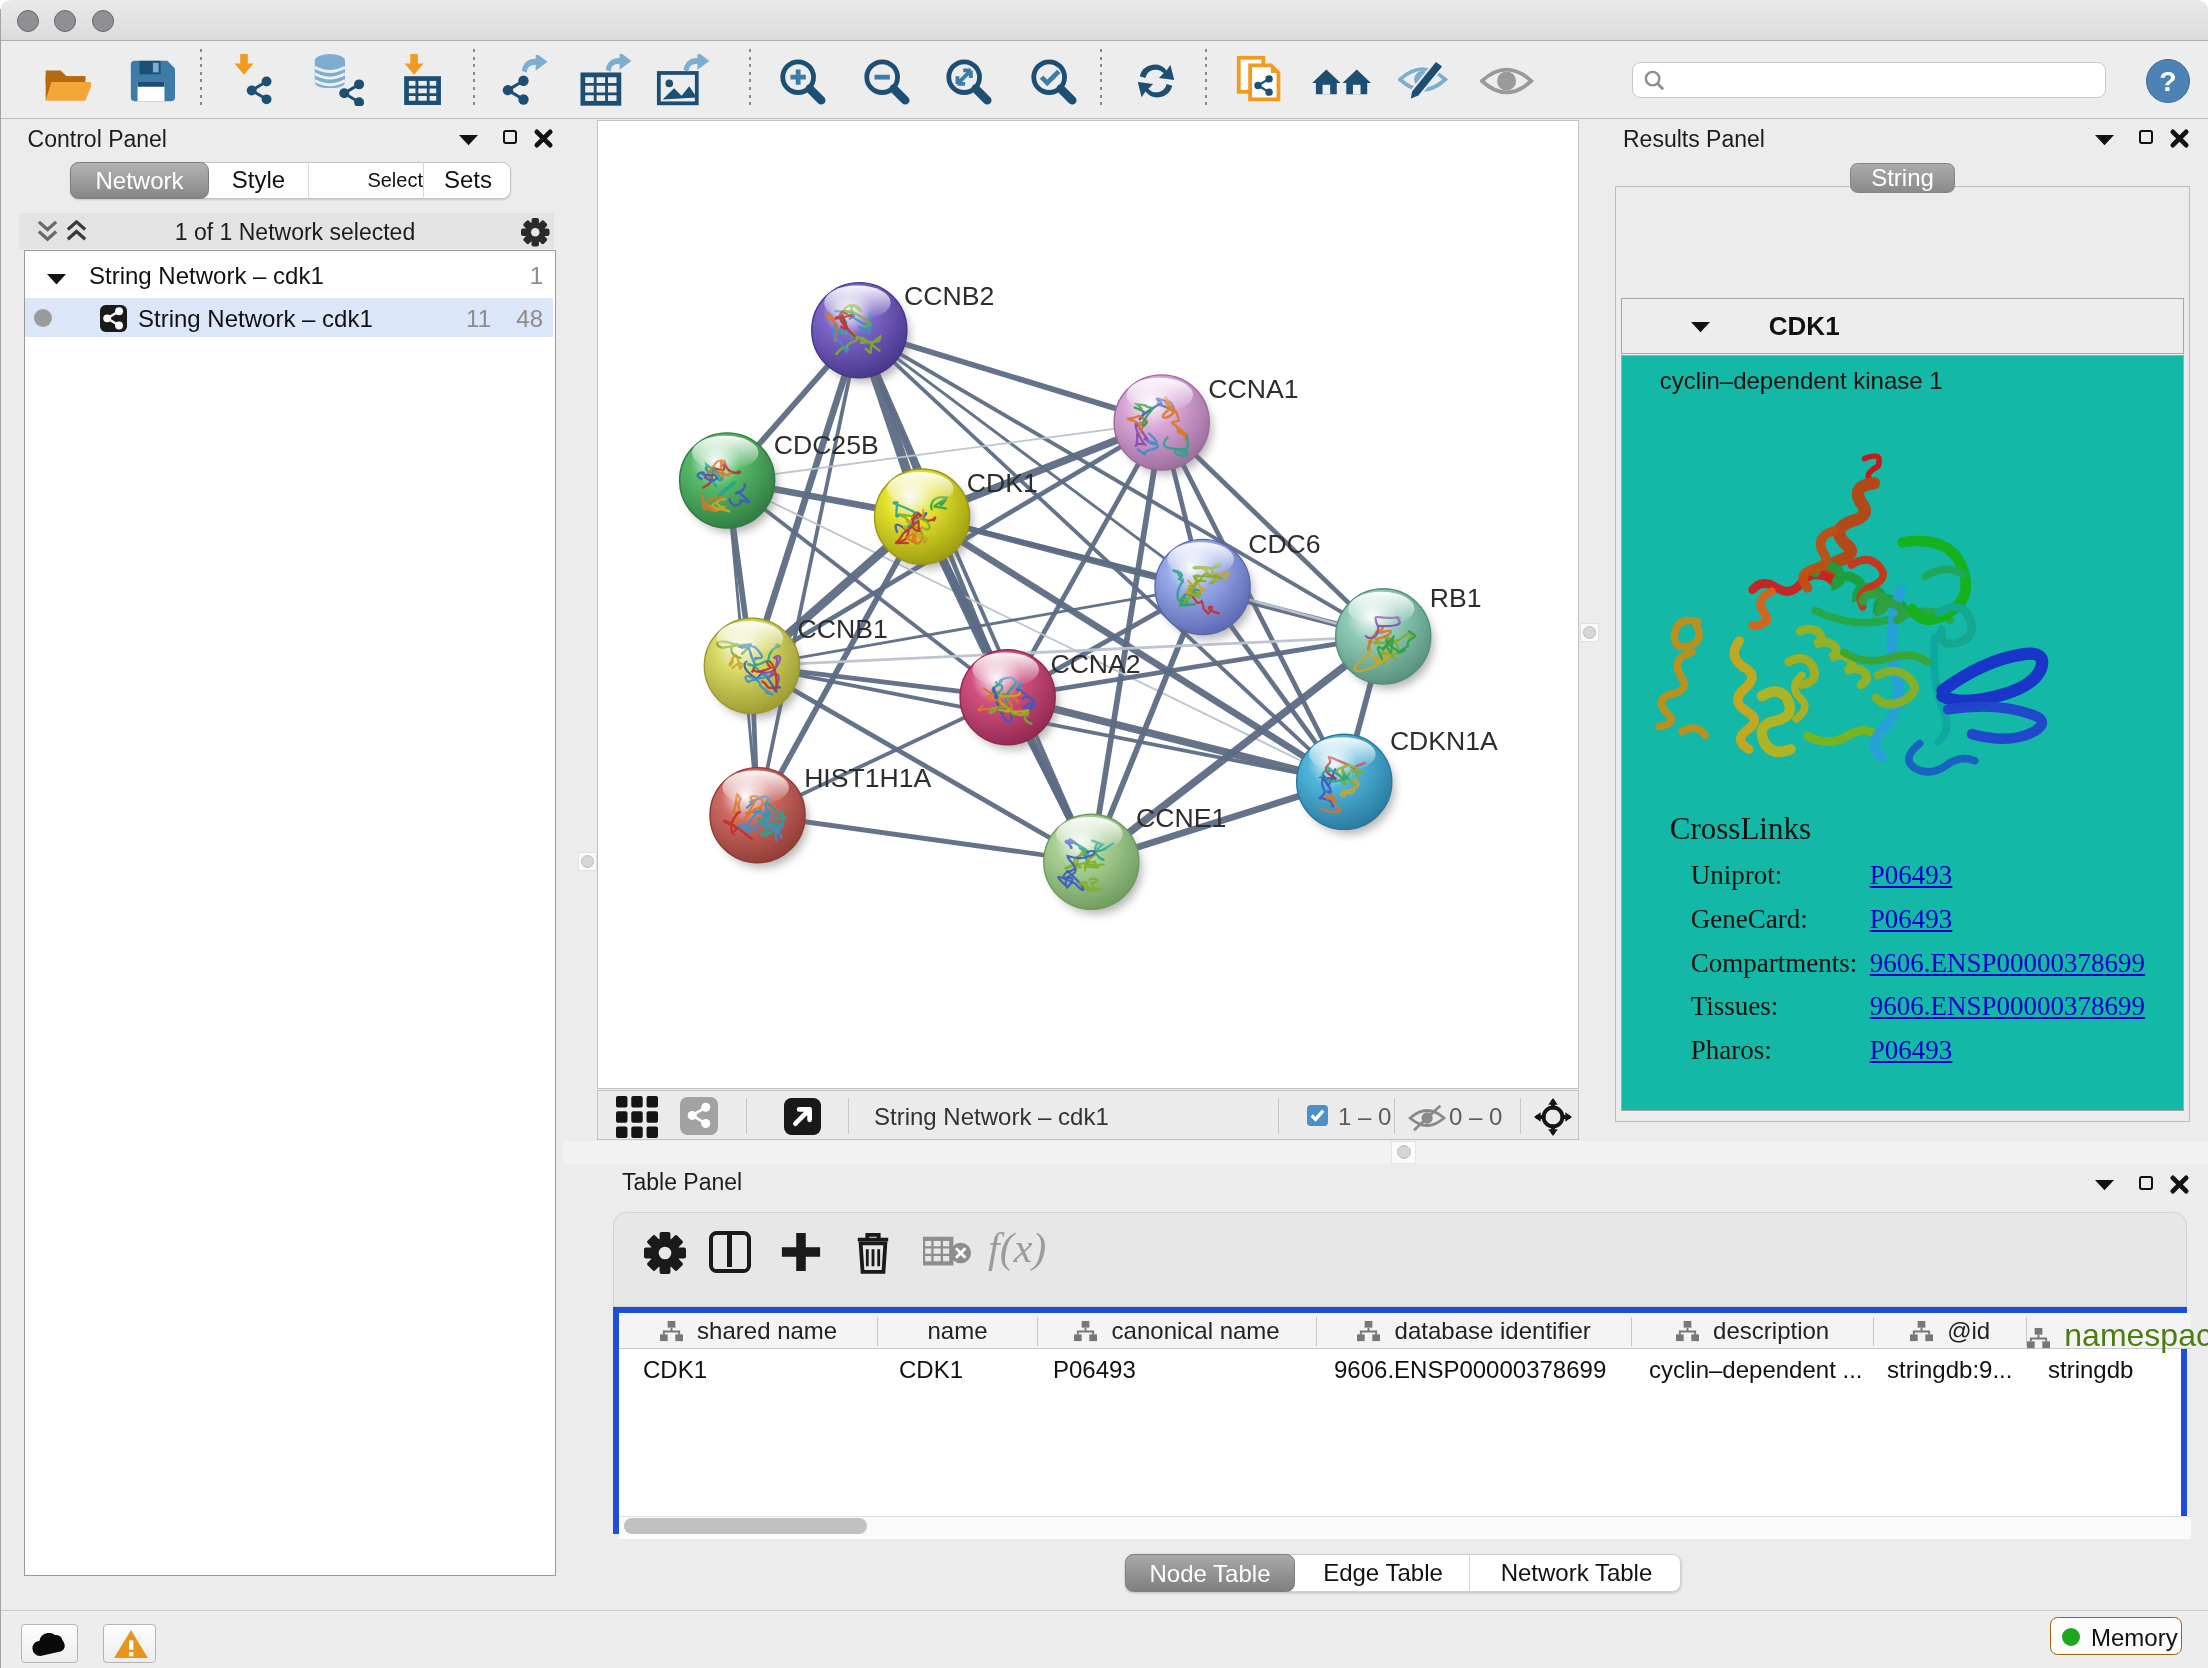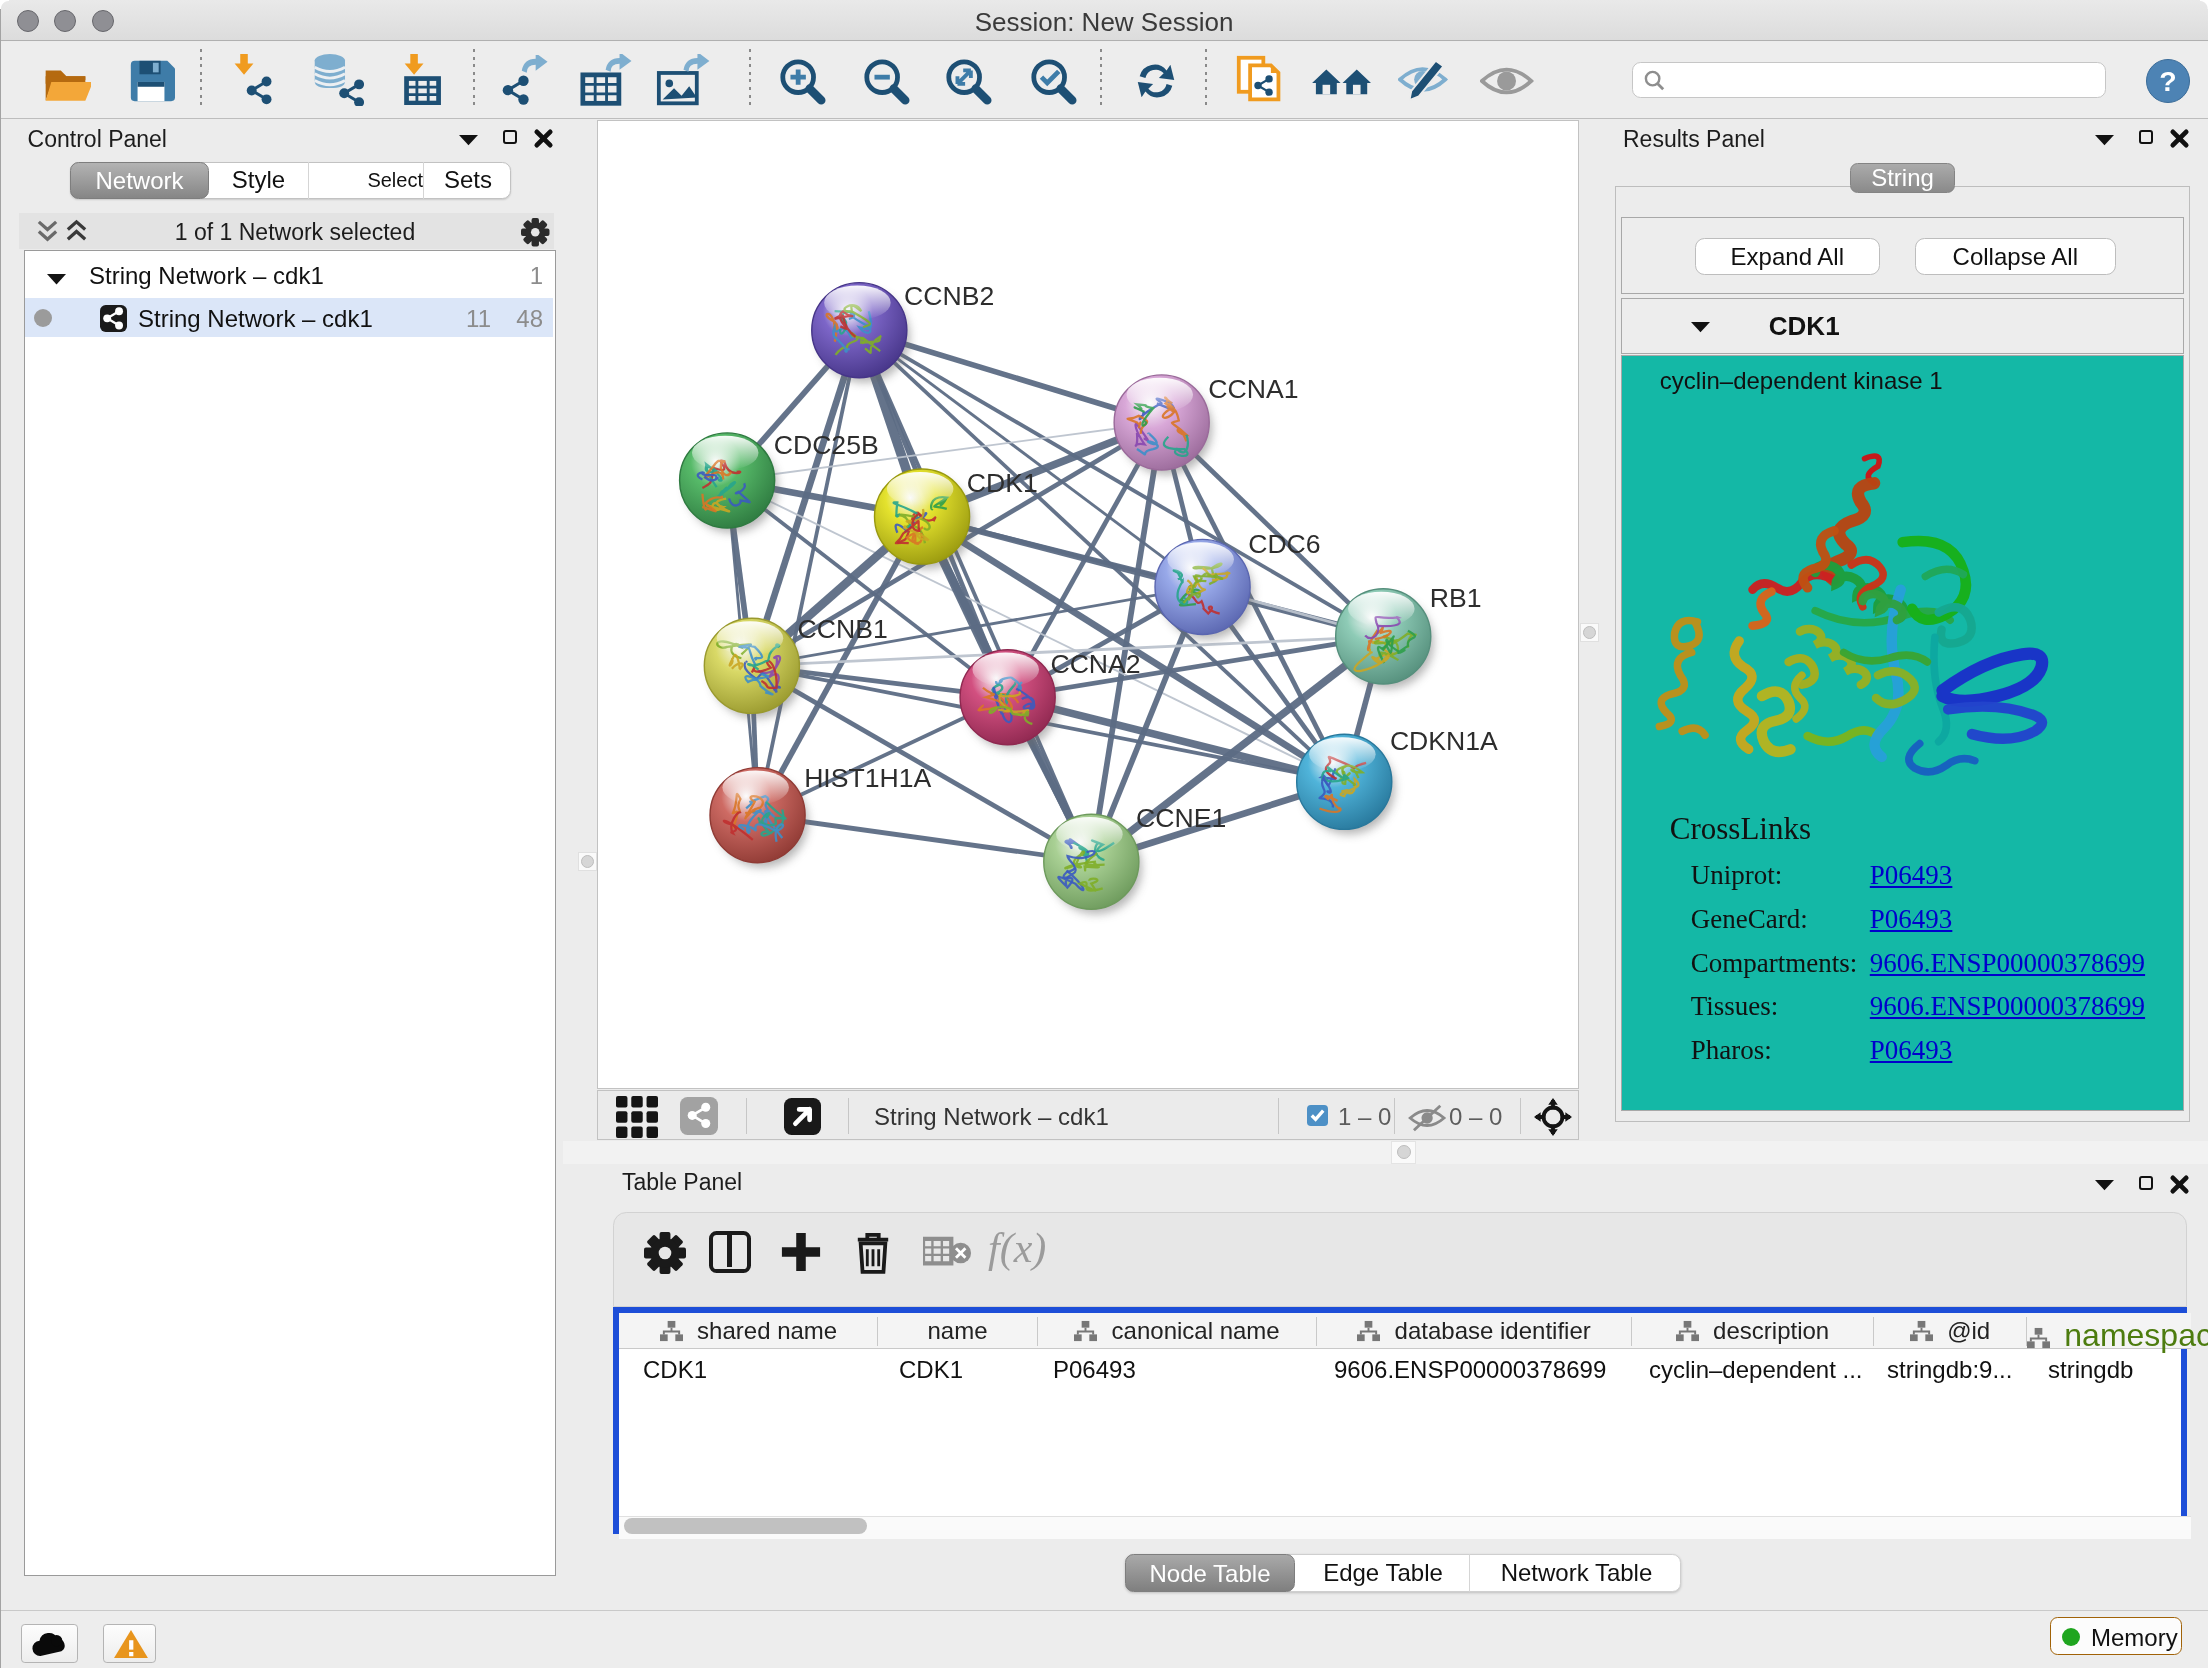--- a/index.html
+++ b/index.html
@@ -2,21 +2,20 @@
 <html style="font-size:15px"><head><meta charset="utf-8"><style>
 html,body{margin:0;padding:0;width:2208px;height:1668px;overflow:hidden;font-family:"Liberation Sans",sans-serif;background:#ececec;-webkit-font-smoothing:antialiased;}
 .abs{position:absolute;}
 div,span{box-sizing:border-box;}
 .ptxt{font-size:23px;color:#1c1c1c;}
 </style></head><body>
 <div class="abs" style="left:0;top:0;width:2208px;height:41px;background:linear-gradient(#e9e9e9,#dcdcdc);border-bottom:1px solid #b0b0b0">
 <div class="abs" style="left:17px;top:9.5px;width:22px;height:22px;border-radius:50%;background:#8f8f94;border:1.4px solid #67676c"></div>
 <div class="abs" style="left:54px;top:9.5px;width:22px;height:22px;border-radius:50%;background:#8f8f94;border:1.4px solid #67676c"></div>
 <div class="abs" style="left:92px;top:9.5px;width:22px;height:22px;border-radius:50%;background:#8f8f94;border:1.4px solid #67676c"></div>
-<div class="abs" style="left:0;top:6.7px;width:2208px;text-align:center;font-size:26px;color:#3a3a3a">Session: New Session</div>
 </div>
 <div class="abs" style="left:0;top:42px;width:2208px;height:77px;background:#ededed;border-bottom:1.9px solid #bdbdbd">
 <div class="abs" style="left:0;top:0;width:2208px;height:119px">
 </div>
   </div>
 <div style="position:absolute;left:40px;top:57px"><svg width="51" height="48" viewBox="0 0 54 50" style="">
       <path d="M6 14 h16 l6 6 h20 v8 H6z" fill="#b56a10"></path>
       <path d="M6 46 V20 h42 v4 h-34 z" fill="#b56a10"></path>
       <path d="M12 26 h44 l-8 20 H6z" fill="#f3a739"></path>
     </svg></div>
@@ -519,24 +518,20 @@
 <div class="abs ptxt" style="left:1623px;top:126px">Results Panel</div>
 <svg width="21" height="13.3" viewBox="0 0 22 14" style="position:absolute;left:2094px;top:133px">
     <path d="M1 2 h20 l-10 11z" fill="#111"></path>
   </svg>
 <div style="position:absolute;left:2139px;top:130px;width:14.3px;height:14.3px;border:2.9px solid #111;border-radius:2.9px"></div>
 <svg width="21" height="21" viewBox="0 0 22 22" style="position:absolute;left:2169px;top:128px">
     <path d="M4 4 L18 18 M18 4 L4 18" stroke="#111" stroke-width="5" stroke-linecap="round"></path>
   </svg>
 <div class="abs" style="left:1850px;top:163px;width:105px;height:30px;z-index:5;background:linear-gradient(#ababab,#8a8a8a);border:1px solid #848484;border-radius:7.6px;color:#fff;font-size:24px;text-align:center;line-height:28.5px">String</div>
 <div class="abs" style="left:1615px;top:186px;width:575px;height:936px;background:#ececec;border:1px solid #bdbdbd">
-<div style="position:absolute;left:4.8px;top:30px;width:563px;height:77px;border:1px solid #a8a8a8;background:#ededed">
-<div style="position:absolute;left:73px;top:20px;width:185px;height:37px;background:#fff;border:1px solid #bdbdbd;border-radius:9.5px;font-size:24px;color:#111;text-align:center;line-height:35px">Expand All</div>
-<div style="position:absolute;left:293px;top:20px;width:201px;height:37px;background:#fff;border:1px solid #bdbdbd;border-radius:9.5px;font-size:24px;color:#111;text-align:center;line-height:35px">Collapse All</div>
-</div>
 <div style="position:absolute;left:4.8px;top:111px;width:563px;height:56px;border:1px solid #a8a8a8;background:#ededed">
 <svg width="21" height="13.3" viewBox="0 0 22 14" style="position:absolute;left:68px;top:21px">
         <path d="M1 2 h20 l-10 11z" fill="#111"></path>
       </svg>
 <div style="position:absolute;left:147px;top:12.4px;font-size:26px;font-weight:bold;color:#111">CDK1</div>
 </div>
 <div style="position:absolute;left:4.8px;top:168px;width:563px;height:756px;border:1px solid #a8a8a8;background:#14b8a6;overflow:hidden">
 <div style="position:absolute;left:38px;top:11.4px;font-size:24px;color:#111">cyclin–dependent kinase 1</div>
 <svg width="418" height="342" viewBox="0 0 440 360" style="position:absolute;left:26px;top:95px">
         <path d="M228 8 q20 -8 14 8 q-18 10 -4 18" fill="none" stroke="#cc1515" stroke-width="6" stroke-linecap="round" opacity="0.96"></path>

